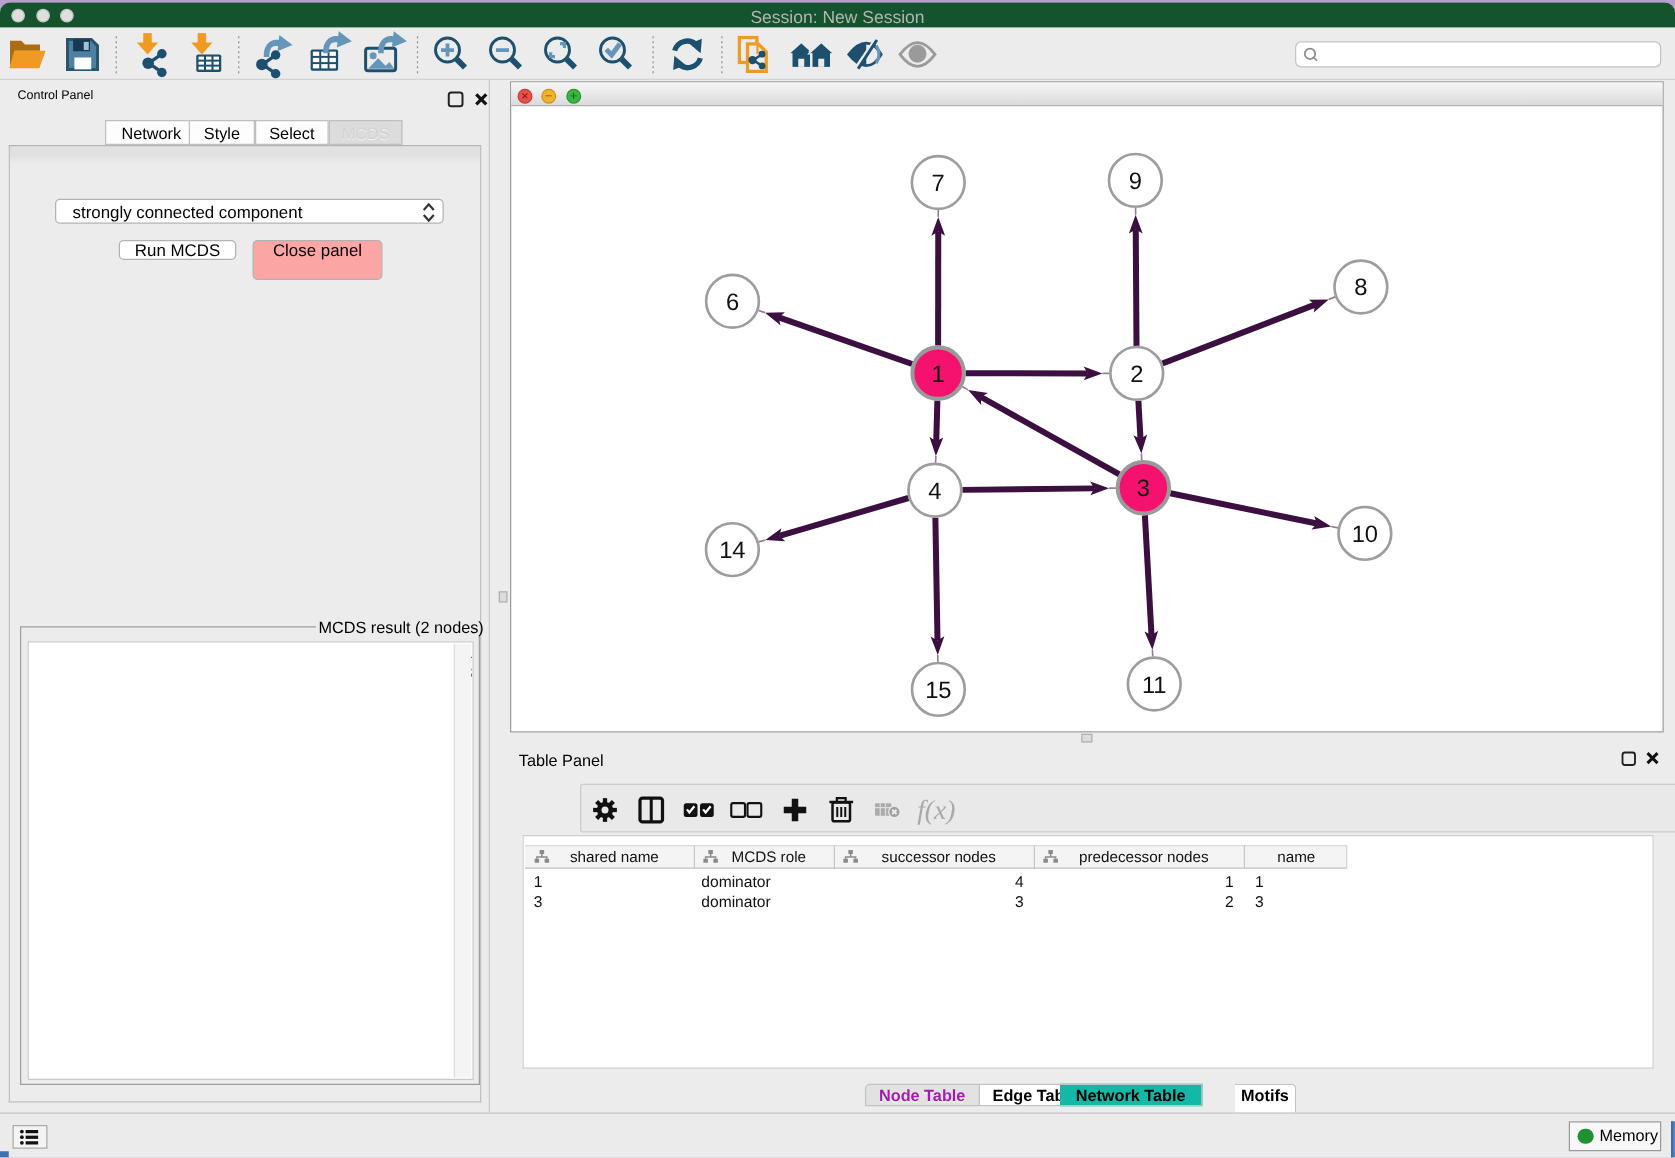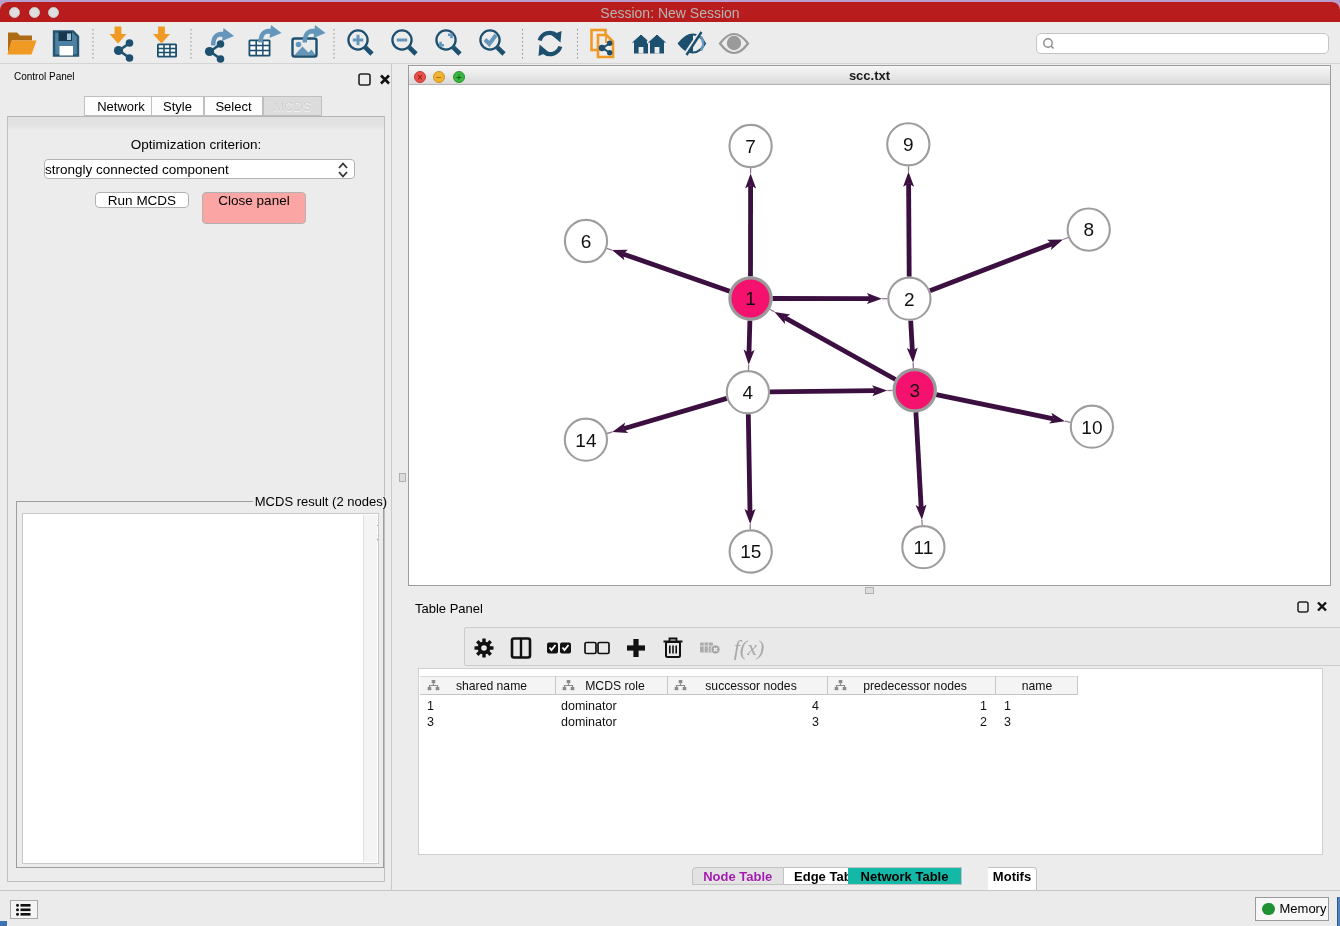--- a/index.html
+++ b/index.html
@@ -1,20 +1,20 @@
 <!DOCTYPE html>
 <html><head>
 <meta charset="utf-8">
 <style>
 * { margin:0; padding:0; box-sizing:border-box; }
 html,body { width:1340px; height:926px; overflow:hidden; }
 body { font-family:"Liberation Sans", sans-serif; background:#b89fce; position:relative; }
 .win { position:absolute; left:0; top:2px; width:1340px; height:924px; background:#ececec; border-radius:8px 8px 0 0; }
 
-.titlebar { position:absolute; left:0; top:2px; width:1340px; height:20.5px; background:#b91c1c; border-radius:8px 8px 0 0; border-bottom:1px solid #d0d0d0; }
+.titlebar { position:absolute; left:0; top:2px; width:1340px; height:20.5px; background:#14532d; border-radius:8px 8px 0 0; border-bottom:1px solid #d0d0d0; }
 .tl { position:absolute; top:4.5px; width:11px; height:11px; border-radius:50%; background:#dfdfdf; border:1px solid #c6c6c6; }
 .title-text { position:absolute; top:2.5px; left:0; width:100%; text-align:center; font-size:14px; color:#b5b5b5; }
 
 .toolbar { position:absolute; left:0; top:22px; width:1340px; height:42px; background:#ececec; border-bottom:1px solid #d4d4d4; }
 .searchbox { position:absolute; left:1036px; top:33px; width:293px; height:20.5px; background:#fff; border:1px solid #c4c4c4; border-radius:5px; }
 
 .cpanel { position:absolute; left:0; top:64px; width:392px; height:827px; background:#ececec; border-right:1px solid #c9c9c9; }
 .cp-title { position:absolute; left:14px; top:7px; font-size:10px; color:#000; }
 .tab { position:absolute; top:0; height:20px; background:#fdfdfd; border:1px solid #bfbfbf; color:#000; font-size:13px; text-align:center; line-height:19px; }
 .cp-content { position:absolute; left:7px; top:52px; width:378px; height:766px; background:linear-gradient(#e1e1e1 0px, #e1e1e1 7px, #ececec 14px); border:1px solid #c0c0c0; border-top:1px solid #b5b5b5; }
@@ -177,41 +177,39 @@
   <div class="cp-title">Control Panel</div>
     <svg width="36" height="16" style="position:absolute; left:357px; top:8px;">
       <rect x="2" y="2" width="11" height="11" rx="2" fill="none" stroke="#222" stroke-width="1.6"></rect>
       <path d="M24,3.5 L32,11.5 M32,3.5 L24,11.5" stroke="#111" stroke-width="2.6"></path>
     </svg>
   <div class="tab" style="left:84px; top:32px; width:74px;">Network</div>
   <div class="tab" style="left:151px; top:32px; width:53px;">Style</div>
   <div class="tab" style="left:204px; top:32px; width:59px;">Select</div>
   <div class="tab" style="left:263px; top:32px; width:59px; background:#dcdcdc; color:#d2d2d2; text-shadow:0 1px 0 #f2f2f2;">MCDS</div>
   <div class="cp-content"></div>
-  <div style="position:absolute; left:0; top:73px; width:392px; text-align:center; font-size:13.5px; line-height:15px; color:#000;">Optimization criterion:</div>
-  <div style="position:absolute; left:44px; top:95px; width:311px; height:19.5px; background:#fff; border:1px solid #b2b2b2; border-radius:4px; font-size:13.5px; line-height:19px; ">strongly connected component<svg width="14" height="18" style="position:absolute; right:4px; top:1px;">
+  <div style="position:absolute; left:44px; top:95px; width:311px; height:19.5px; background:#fff; border:1px solid #b2b2b2; border-radius:4px; font-size:13.5px; line-height:19px; padding-left:13px;">strongly connected component<svg width="14" height="18" style="position:absolute; right:4px; top:1px;">
         <path d="M3,7 L7,2.5 L11,7" fill="none" stroke="#333" stroke-width="1.8"></path>
         <path d="M3,11 L7,15.5 L11,11" fill="none" stroke="#333" stroke-width="1.8"></path>
       </svg></div>
   <div style="position:absolute; left:95px; top:128px; width:94px; height:16px; background:#fff; border:1px solid #b2b2b2; border-radius:4px; font-size:13.5px; text-align:center; line-height:15px;">Run MCDS</div>
   <div style="position:absolute; left:202px; top:128px; width:104px; height:32px; background:#fca5a5; border:1px solid #b2b2b2; border-radius:4px; font-size:13.5px; text-align:center; line-height:15px;">Close panel</div>
   <fieldset style="position:absolute; left:16px; top:430px; width:368px; height:374px; border:1px solid #9e9e9e; background:#ececec;text-align:right;">
     <legend style="font-size:13px; margin-left:6px; padding:0 2px;">MCDS result (2 nodes)</legend>
     <div style="position:absolute; left:5px; top:4px; right:4px; bottom:3px; background:#fff; border:1px solid #c9c9c9;">
       <div style="font-size:13px; padding:0 0 0 5px; line-height:15.5px;">1<br>3</div>
       <div style="position:absolute; right:1px; top:1px; width:14px; bottom:1px; background:#f4f4f4; border-left:1px solid #e0e0e0;"></div>
     </div>
   </fieldset>
 </div>
 <div class="netwin">
   <div class="netbar">
     <div class="tlc" style="left:5px; background:#e8514a; border:1px solid #c43a34; color:#7e100c;">×</div>
     <div class="tlc" style="left:24px; background:#f0b32f; border:1px solid #cf8f1e; color:#8f5d00;">−</div>
     <div class="tlc" style="left:44px; background:#39b541; border:1px solid #2a9431; color:#0c5c10;">+</div>
-    <div class="net-title">scc.txt</div>
   </div>
   <svg id="graph" width="921" height="500" style="position:absolute; left:0; top:20px;" viewBox="0 0 921 500">
 <line x1="341.5" y1="190.5" x2="341.6" y2="99.2" stroke="#3b0f40" stroke-width="4.8"></line>
 <line x1="341.6" y1="87.5" x2="341.6" y2="82.0" stroke="#3b0f40" stroke-width="1.3" opacity="0.55"></line>
 <path d="M341.6,87.5 L347.1,102.5 L341.6,99.2 L336.1,102.5 Z" fill="#3b0f40"></path>
 <line x1="320.7" y1="205.2" x2="214.0" y2="167.9" stroke="#3b0f40" stroke-width="4.8"></line>
 <line x1="203.0" y1="164.1" x2="197.8" y2="162.3" stroke="#3b0f40" stroke-width="1.3" opacity="0.55"></line>
 <path d="M203.0,164.1 L218.9,163.8 L214.0,167.9 L215.3,174.2 Z" fill="#3b0f40"></path>
 <line x1="363.5" y1="212.5" x2="461.2" y2="212.7" stroke="#3b0f40" stroke-width="4.8"></line>
 <line x1="472.9" y1="212.7" x2="478.4" y2="212.7" stroke="#3b0f40" stroke-width="1.3" opacity="0.55"></line>

